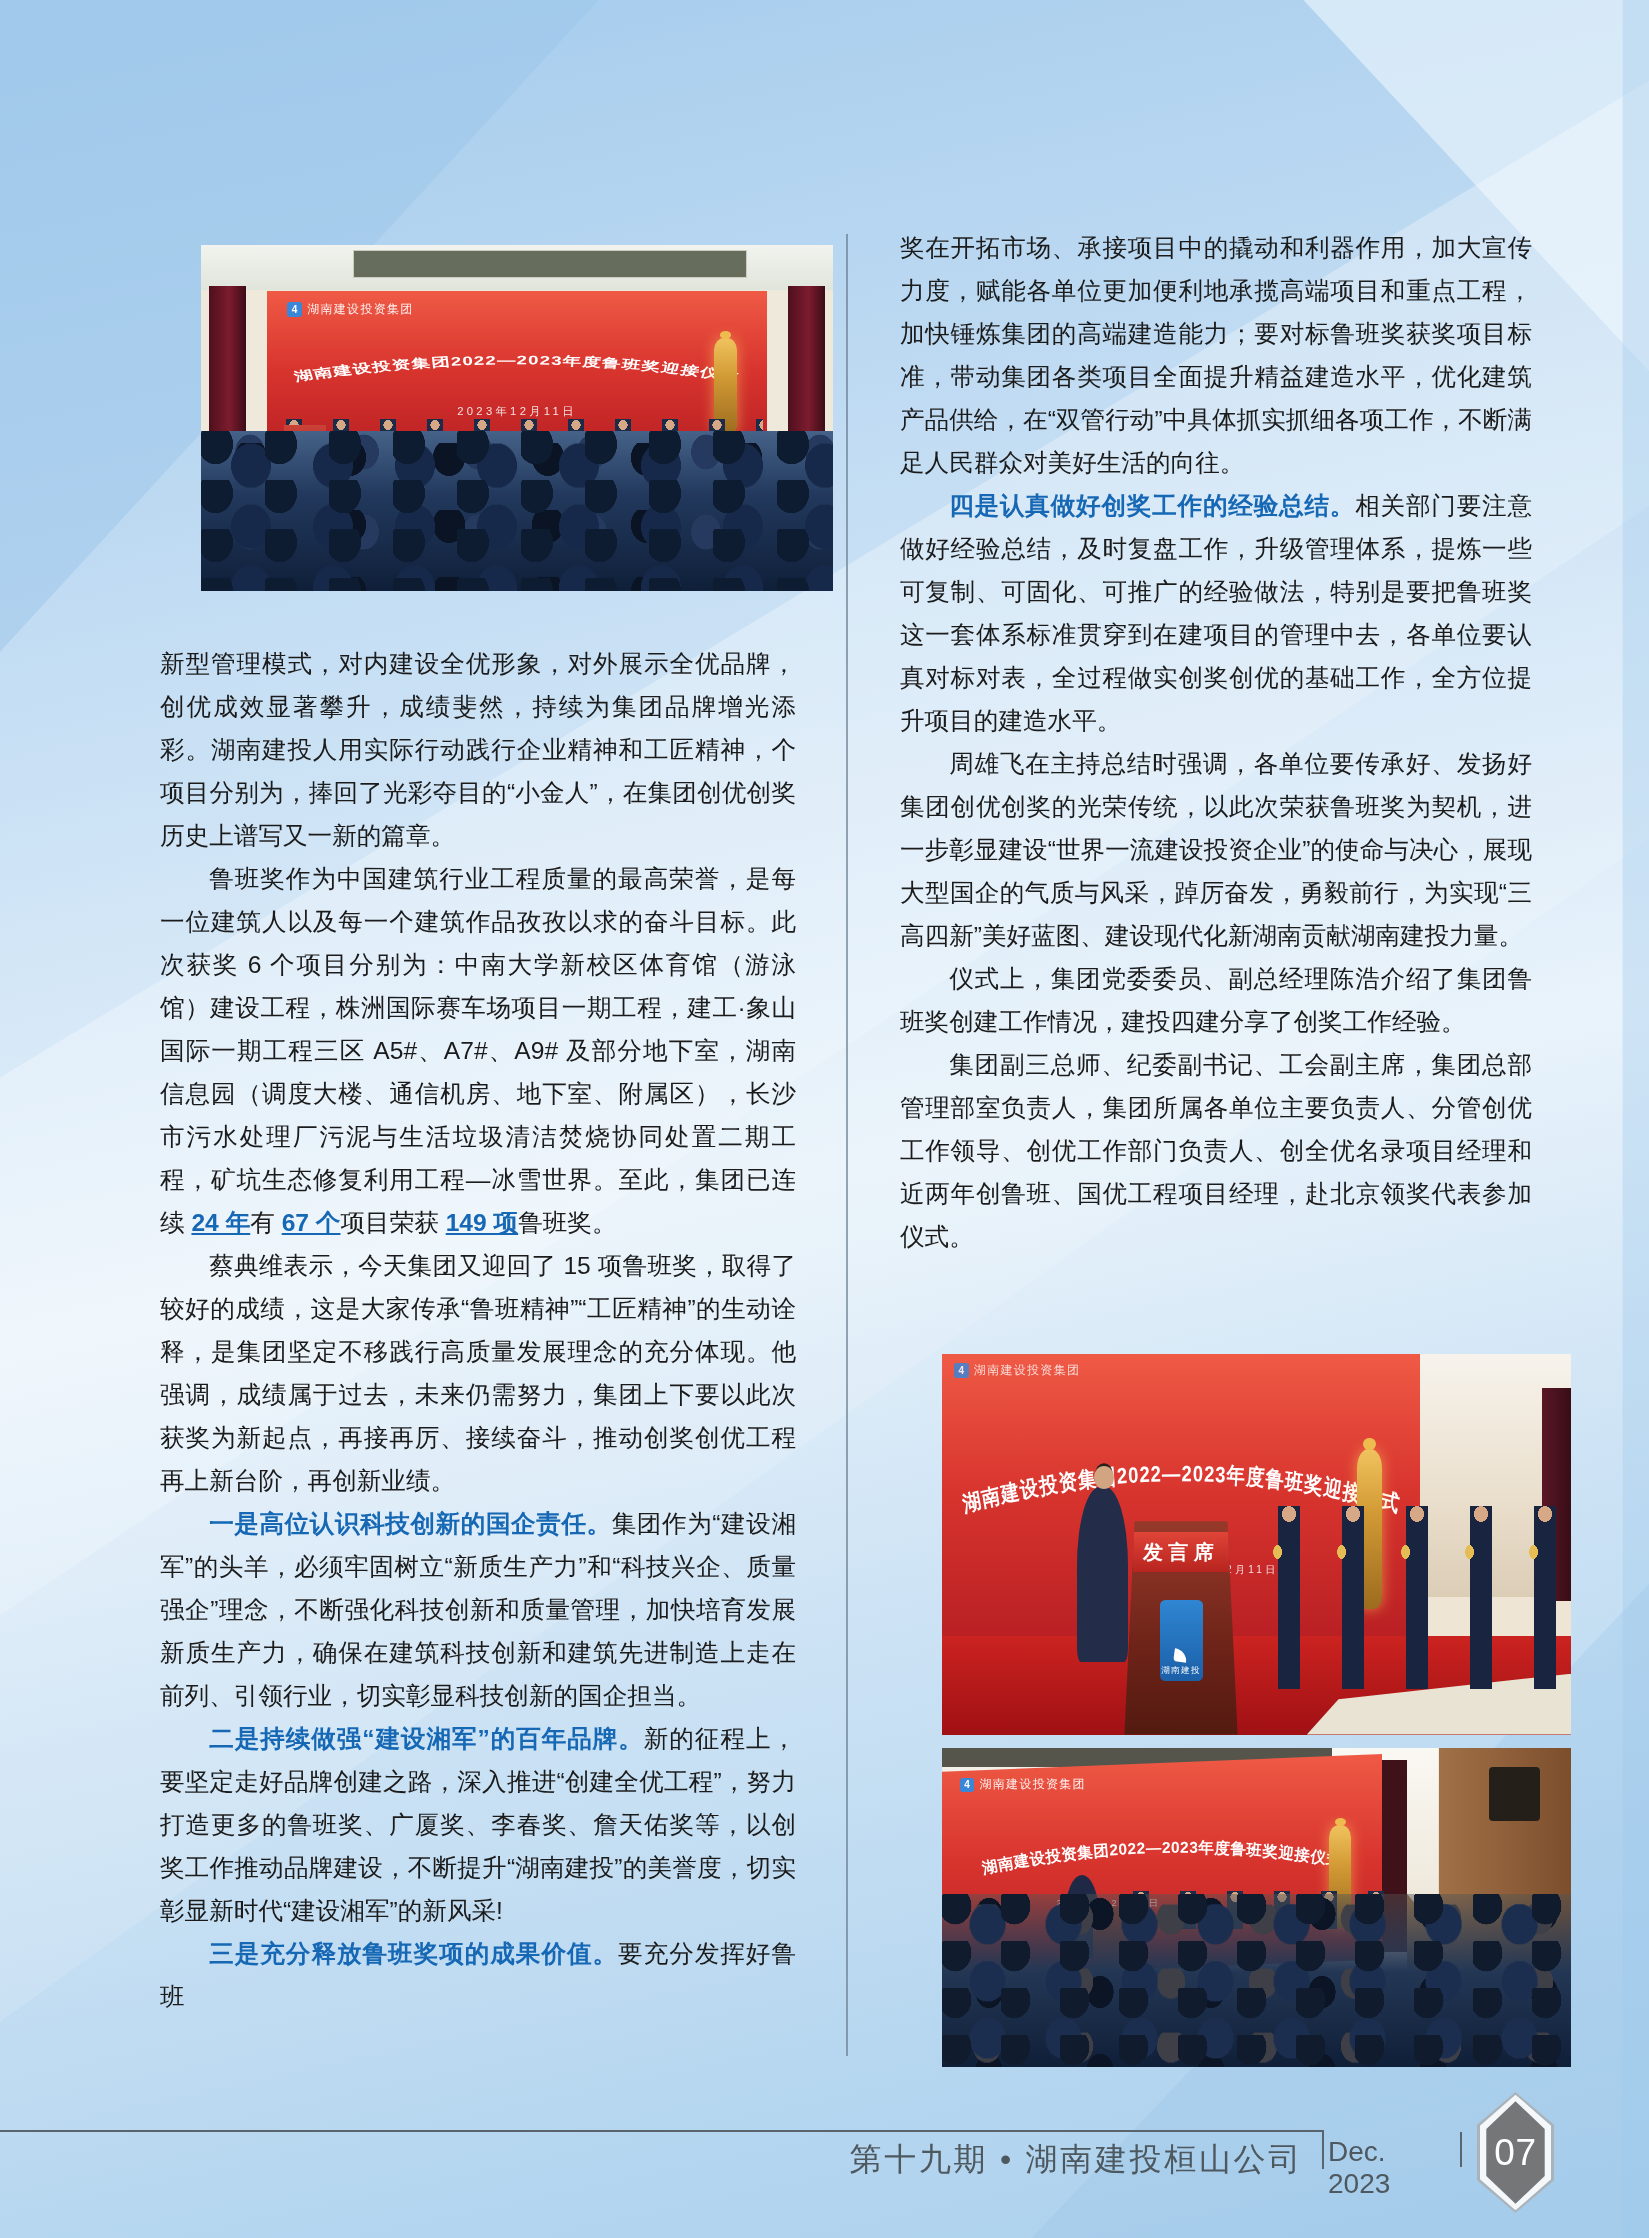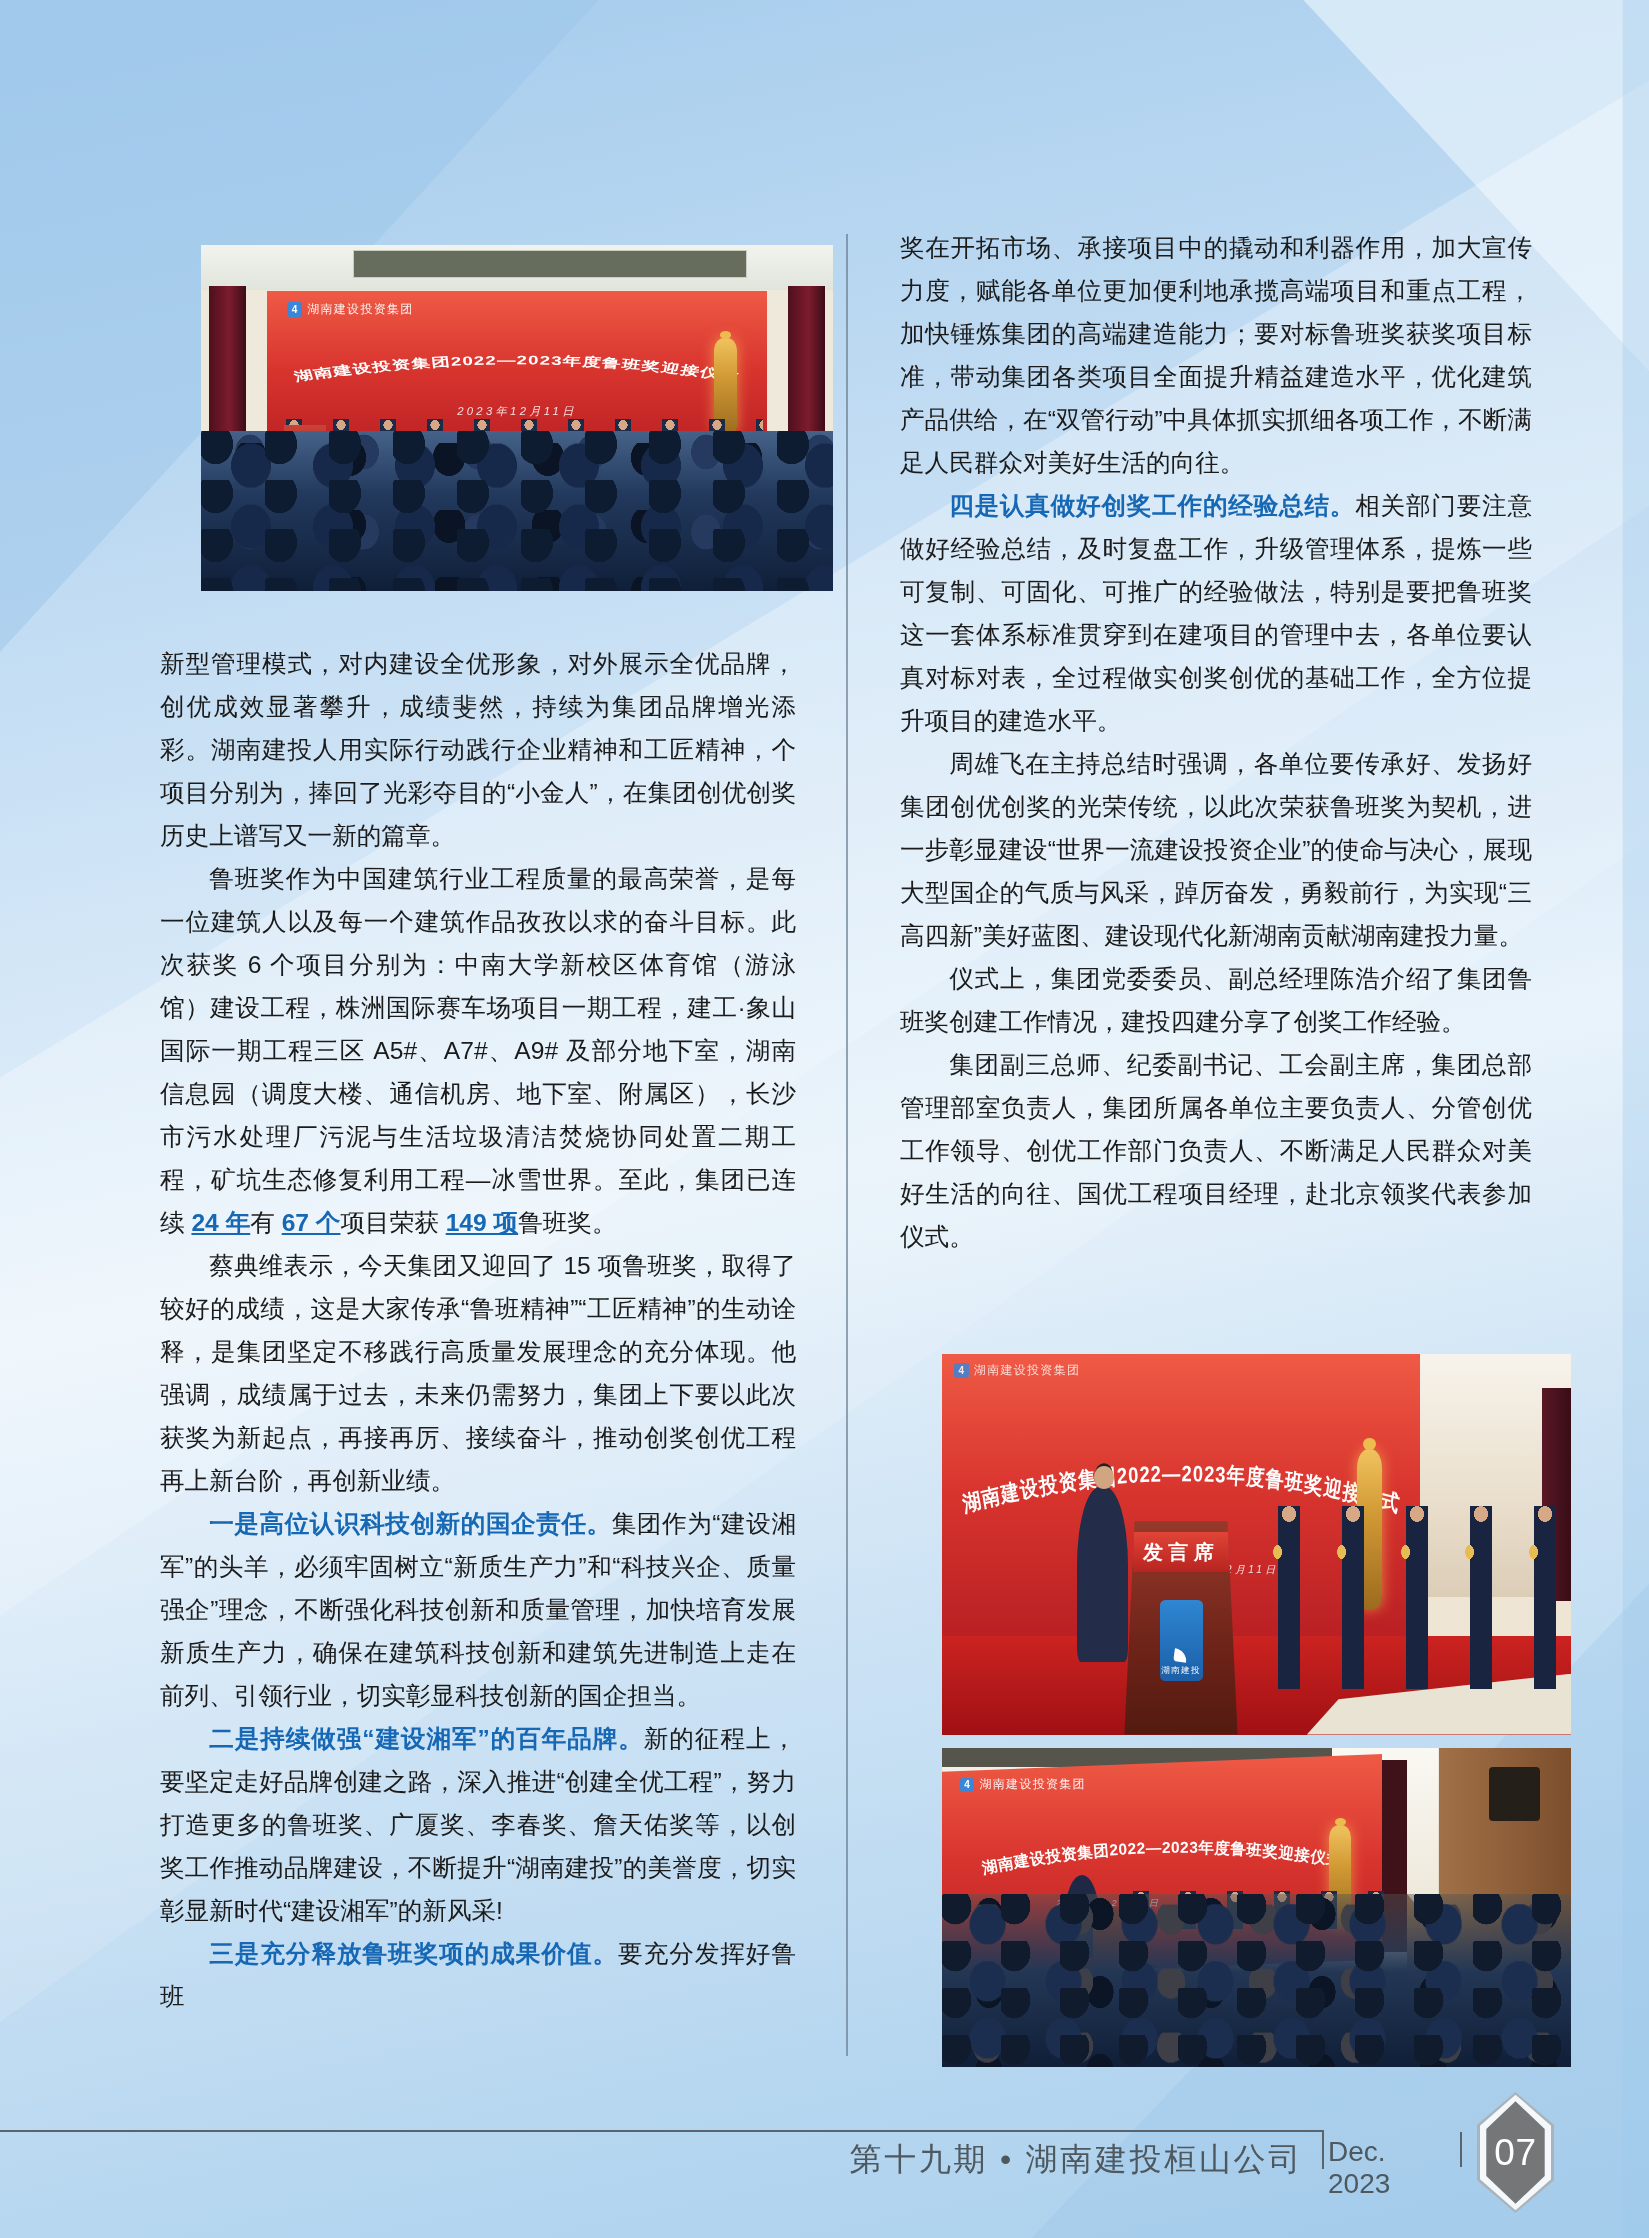--- a/index.html
+++ b/index.html
@@ -18,21 +18,21 @@
   #leftcol{left:160px;top:642px;width:636px;}
   #rightcol{left:900px;top:226px;width:632px;}
   .colrule{position:absolute;left:846px;top:234px;width:2px;height:1822px;background:#64788a;opacity:.65;z-index:1;}
 
   
   .photo{position:absolute;z-index:2;overflow:hidden;background:#ddd;}
   .photo *{position:absolute;}
   .screen{background:linear-gradient(180deg,#ef5a45 0%,var(--banner_red,#d8342e) 48%,#b81f23 100%);overflow:hidden;}
   .arc{left:2%;top:10%;width:96%;height:64%;overflow:visible;}
   .arc text{fill:#ffffff;font-weight:bold;letter-spacing:2px;}
-  .pdate{color:rgba(255,255,255,.85);font-size:11.3px;letter-spacing:3.3px;white-space:nowrap;font-style:italic;}
+  .pdate{color:rgba(255,255,255,.85);font-size:11.3px;letter-spacing:3.3px;white-space:nowrap;}
   .slogo{display:flex;align-items:center;gap:5.3px;position:absolute;}
   .slogo .mark{position:static;width:14.6px;height:14.6px;border-radius:2.7px;background:#3a86d8;color:#fff;
     font-size:10px;font-weight:bold;display:flex;align-items:center;justify-content:center;}
   .slogo .lbl{position:static;color:rgba(255,255,255,.92);font-size:12px;letter-spacing:1.3px;white-space:nowrap;}
   .statue{width:4.5%;background:linear-gradient(180deg,#f0c35e 0%,#d29a35 40%,#9c6b1e 100%);
     border-radius:45% 45% 30% 30%/12% 12% 8% 8%;box-shadow:0 0 13.3px rgba(255,205,95,.55);}
   .statue::before{content:"";position:absolute;left:25%;top:-7%;width:50%;height:8%;border-radius:50%;
     background:#eebb4e;}
   .figrow{background:
     radial-gradient(4.7px 5.3px at 23px 6px,#d7a886 96%,transparent 98%) 0 0/47px 100% repeat-x,
@@ -176,21 +176,21 @@
       <p><span>蔡典维表示，今天集团又迎回了 15 项鲁班奖，取得了较好的成绩，这是大家传承“鲁班精神”“工匠精神”的生动诠释，是集团坚定不移践行高质量发展理念的充分体现。他强调，成绩属于过去，未来仍需努力，集团上下要以此次获奖为新起点，再接再厉、接续奋斗，推动创奖创优工程再上新台阶，再创新业绩。</span></p>
       <p><span class="lead">一是高位认识科技创新的国企责任。</span><span>集团作为“建设湘军”的头羊，必须牢固树立“新质生产力”和“科技兴企、质量强企”理念，不断强化科技创新和质量管理，加快培育发展新质生产力，确保在建筑科技创新和建筑先进制造上走在前列、引领行业，切实彰显科技创新的国企担当。</span></p>
       <p><span class="lead">二是持续做强“建设湘军”的百年品牌。</span><span>新的征程上，要坚定走好品牌创建之路，深入推进“创建全优工程”，努力打造更多的鲁班奖、广厦奖、李春奖、詹天佑奖等，以创奖工作推动品牌建设，不断提升“湖南建投”的美誉度，切实彰显新时代“建设湘军”的新风采!</span></p>
       <p><span class="lead">三是充分释放鲁班奖项的成果价值。</span><span>要充分发挥好鲁班</span></p>
     </div>
   <div class="col" id="rightcol">
       <p class="cont"><span>奖在开拓市场、承接项目中的撬动和利器作用，加大宣传力度，赋能各单位更加便利地承揽高端项目和重点工程，加快锤炼集团的高端建造能力；要对标鲁班奖获奖项目标准，带动集团各类项目全面提升精益建造水平，优化建筑产品供给，在“双管行动”中具体抓实抓细各项工作，不断满足人民群众对美好生活的向往。</span></p>
       <p><span class="lead">四是认真做好创奖工作的经验总结。</span><span>相关部门要注意做好经验总结，及时复盘工作，升级管理体系，提炼一些可复制、可固化、可推广的经验做法，特别是要把鲁班奖这一套体系标准贯穿到在建项目的管理中去，各单位要认真对标对表，全过程做实创奖创优的基础工作，全方位提升项目的建造水平。</span></p>
       <p><span>周雄飞在主持总结时强调，各单位要传承好、发扬好集团创优创奖的光荣传统，以此次荣获鲁班奖为契机，进一步彰显建设“世界一流建设投资企业”的使命与决心，展现大型国企的气质与风采，踔厉奋发，勇毅前行，为实现“三高四新”美好蓝图、建设现代化新湖南贡献湖南建投力量。</span></p>
       <p><span>仪式上，集团党委委员、副总经理陈浩介绍了集团鲁班奖创建工作情况，建投四建分享了创奖工作经验。</span></p>
-      <p><span>集团副三总师、纪委副书记、工会副主席，集团总部管理部室负责人，集团所属各单位主要负责人、分管创优工作领导、创优工作部门负责人、不断满足人民群众对美好生活的向往、国优工程项目经理，赴北京领奖代表参加仪式。</span></p>
+      <p><span>集团副三总师、纪委副书记、工会副主席，集团总部管理部室负责人，集团所属各单位主要负责人、分管创优工作领导、创优工作部门负责人、创全优名录项目经理和近两年创鲁班、国优工程项目经理，赴北京领奖代表参加仪式。</span></p>
     </div>
 
   <figure class="photo" id="photoB">
     <div class="rightwall"></div>
     <div class="curtain"></div>
     <div class="screen">
       <div class="slogo">
         <span class="mark">4</span>
         <span class="lbl">湖南建设投资集团</span>
       </div>

